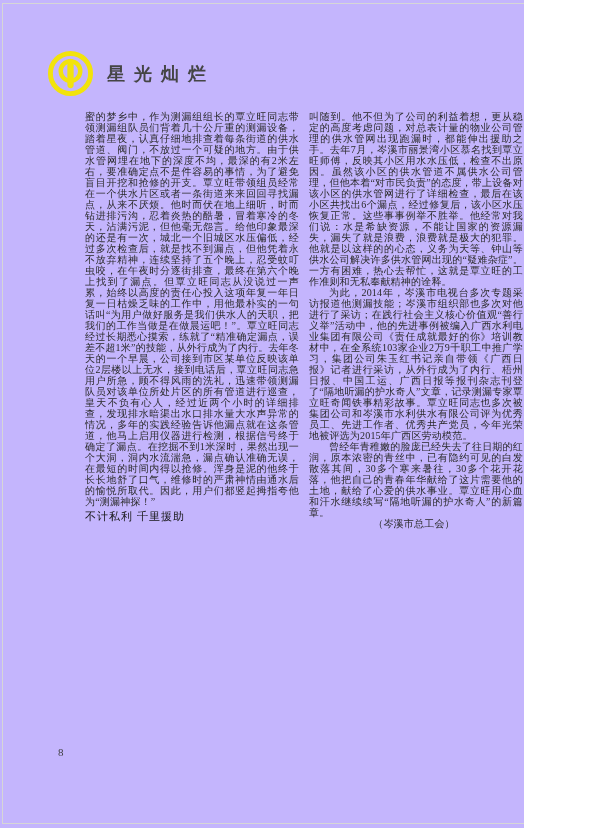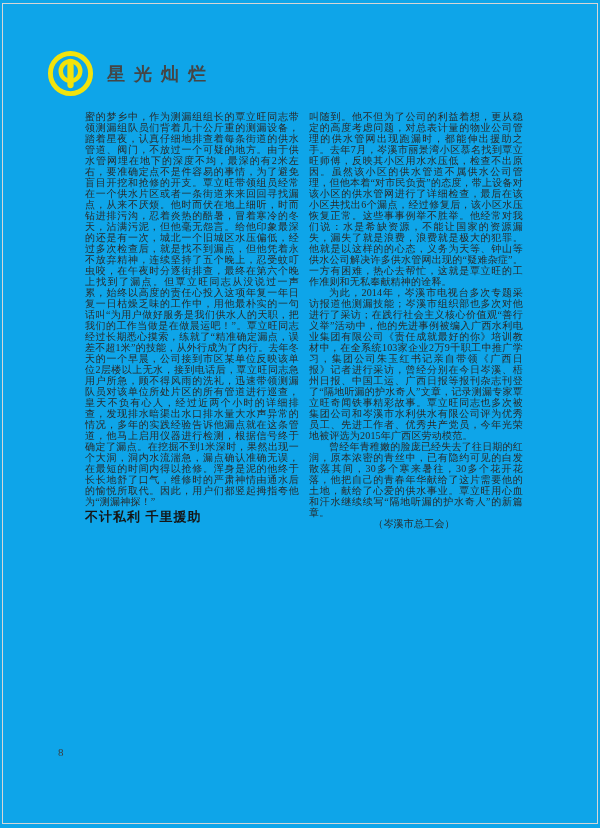--- a/index.html
+++ b/index.html
@@ -1,20 +1,20 @@
 <!DOCTYPE html>
 <html><head>
 <meta charset="utf-8">
 <style>
   html, body { margin: 0; padding: 0; background: #ffffff; }
   .page {
     position: relative;
-    width: 600px;
+    width: 524px;
     height: 828px;
-    background: #0ea5e9;
+    background: #c4b5fd;
     font-family: "Liberation Serif", serif;
     overflow: hidden;
   }
   .page-border {
     position: absolute;
     left: 2px; top: 3px;
     width: 594px; height: 819px;
     border: 1px solid #d6d6d6;
     pointer-events: none;
   }
@@ -46,22 +46,22 @@
     font-size: 10px;
     line-height: 11px;
     text-align: justify;
     color: #292929;
     letter-spacing: 0.2px;
   }
   .col p { margin: 0; }
   .col p.indent { text-indent: 2em; }
   .subhead {
     font-family: "Liberation Sans", sans-serif;
-    font-size: 13px;
-    font-weight: bold;
+    font-size: 11px;
+    font-weight: normal;
     color: #151515;
     margin: 4px 0 3px 0;
     letter-spacing: 1px;
   }
   .attribution {
     text-align: center;
     padding-right: 4px;
     margin-top: 3px;
   }
   .page-number {
@@ -88,20 +88,20 @@
     <span class="brand-title">星光灿烂</span>
   </div>
 
   <div class="article">
     <div class="col">
       <p>蜜的梦乡中，作为测漏组组长的覃立旺同志带领测漏组队员们背着几十公斤重的测漏设备，踏着星夜，认真仔细地排查着每条街道的供水管道、阀门，不放过一个可疑的地方。由于供水管网埋在地下的深度不均，最深的有2米左右，要准确定点不是件容易的事情，为了避免盲目开挖和抢修的开支。覃立旺带领组员经常在一个供水片区或者一条街道来来回回寻找漏点，从来不厌烦。他时而伏在地上细听，时而钻进排污沟，忍着炎热的酷暑，冒着寒冷的冬天，沾满污泥，但他毫无怨言。给他印象最深的还是有一次，城北一个旧城区水压偏低，经过多次检查后，就是找不到漏点，但他凭着永不放弃精神，连续坚持了五个晚上，忍受蚊叮虫咬，在午夜时分逐街排查，最终在第六个晚上找到了漏点。但覃立旺同志从没说过一声累，始终以高度的责任心投入这项年复一年日复一日枯燥乏味的工作中，用他最朴实的一句话叫“为用户做好服务是我们供水人的天职，把我们的工作当做是在做晨运吧！”。覃立旺同志经过长期悉心摸索，练就了“精准确定漏点，误差不超1米”的技能，从外行成为了内行。去年冬天的一个早晨，公司接到市区某单位反映该单位2层楼以上无水，接到电话后，覃立旺同志急用户所急，顾不得风雨的洗礼，迅速带领测漏队员对该单位所处片区的所有管道进行巡查，皇天不负有心人，经过近两个小时的详细排查，发现排水暗渠出水口排水量大水声异常的情况，多年的实践经验告诉他漏点就在这条管道，他马上启用仪器进行检测，根据信号终于确定了漏点。在挖掘不到1米深时，果然出现一个大洞，洞内水流湍急，漏点确认准确无误，在最短的时间内得以抢修。浑身是泥的他终于长长地舒了口气，维修时的严肃神情由通水后的愉悦所取代。因此，用户们都竖起拇指夸他为“测漏神探！”</p>
       <div class="subhead">不计私利 千里援助</div>
     </div>
     <div class="col">
       <p>叫随到。他不但为了公司的利益着想，更从稳定的高度考虑问题，对总表计量的物业公司管理的供水管网出现跑漏时，都能伸出援助之手。去年7月，岑溪市丽景湾小区慕名找到覃立旺师傅，反映其小区用水水压低，检查不出原因。虽然该小区的供水管道不属供水公司管理，但他本着“对市民负责”的态度，带上设备对该小区的供水管网进行了详细检查，最后在该小区共找出6个漏点，经过修复后，该小区水压恢复正常。这些事事例举不胜举。他经常对我们说：水是希缺资源，不能让国家的资源漏失，漏失了就是浪费，浪费就是极大的犯罪。他就是以这样的的心态，义务为天等、钟山等供水公司解决许多供水管网出现的“疑难杂症”。一方有困难，热心去帮忙，这就是覃立旺的工作准则和无私奉献精神的诠释。</p>
-      <p class="indent">为此，2014年，岑溪市电视台多次专题采访报道他测漏技能；岑溪市组织部也多次对他进行了采访；在践行社会主义核心价值观“善行义举”活动中，他的先进事例被编入广西水利电业集团有限公司《责任成就最好的你》培训教材中，在全系统103家企业2万9千职工中推广学习，集团公司朱玉红书记亲自带领《广西日报》记者进行采访，曾经分别在今日岑溪、梧州日报、中国工运、广西日报等报刊杂志刊登了“隔地听漏的护水奇人”文章，记录测漏专家覃立旺奇闻铁事精彩故事。覃立旺同志也多次被集团公司和岑溪市水利供水有限公司评为优秀员工、先进工作者、优秀共产党员，今年光荣地被评选为2015年广西区劳动模范。</p>
+      <p class="indent">为此，2014年，岑溪市电视台多次专题采访报道他测漏技能；岑溪市组织部也多次对他进行了采访；在践行社会主义核心价值观“善行义举”活动中，他的先进事例被编入广西水利电业集团有限公司《责任成就最好的你》培训教材中，在全系统103家企业2万9千职工中推广学习，集团公司朱玉红书记亲自带领《广西日报》记者进行采访，从外行成为了内行、梧州日报、中国工运、广西日报等报刊杂志刊登了“隔地听漏的护水奇人”文章，记录测漏专家覃立旺奇闻铁事精彩故事。覃立旺同志也多次被集团公司和岑溪市水利供水有限公司评为优秀员工、先进工作者、优秀共产党员，今年光荣地被评选为2015年广西区劳动模范。</p>
       <p class="indent">曾经年青稚嫩的脸庞已经失去了往日期的红润，原本浓密的青丝中，已有隐约可见的白发散落其间，30多个寒来暑往，30多个花开花落，他把自己的青春年华献给了这片需要他的土地，献给了心爱的供水事业。覃立旺用心血和汗水继续续写“隔地听漏的护水奇人”的新篇章。</p>
       <p class="attribution">（岑溪市总工会）</p>
     </div>
   </div>
 
   <div class="page-number">8</div>
 </div>
 
 </body></html>

